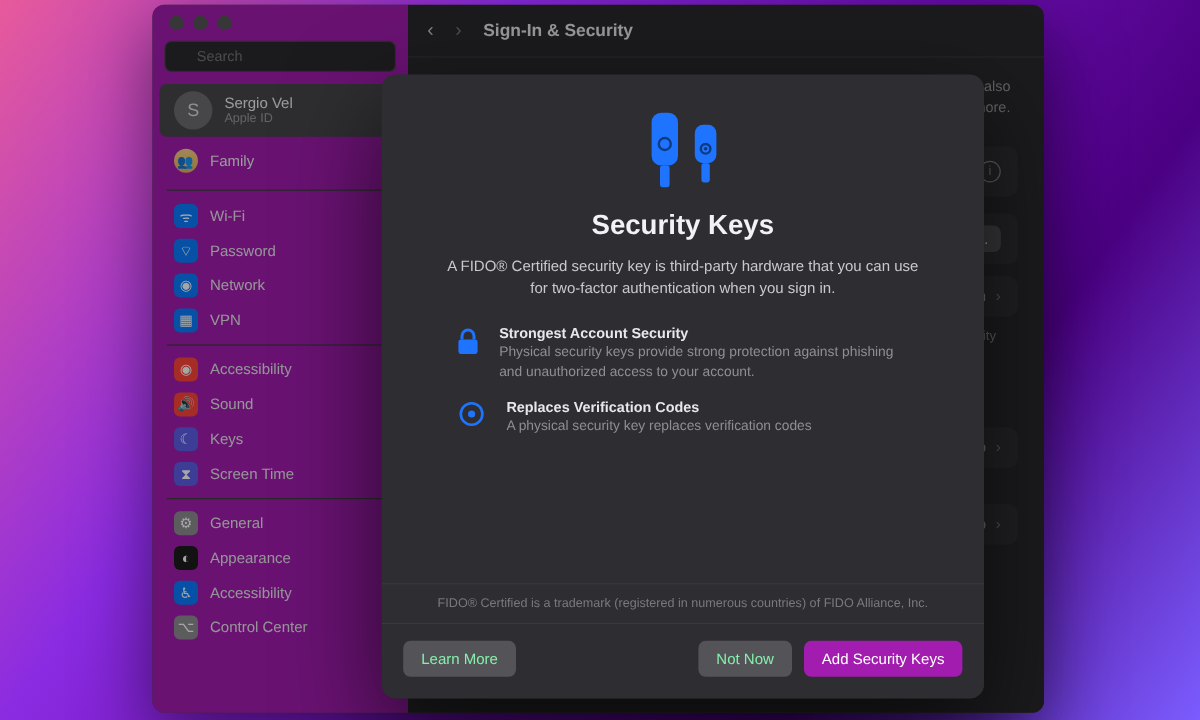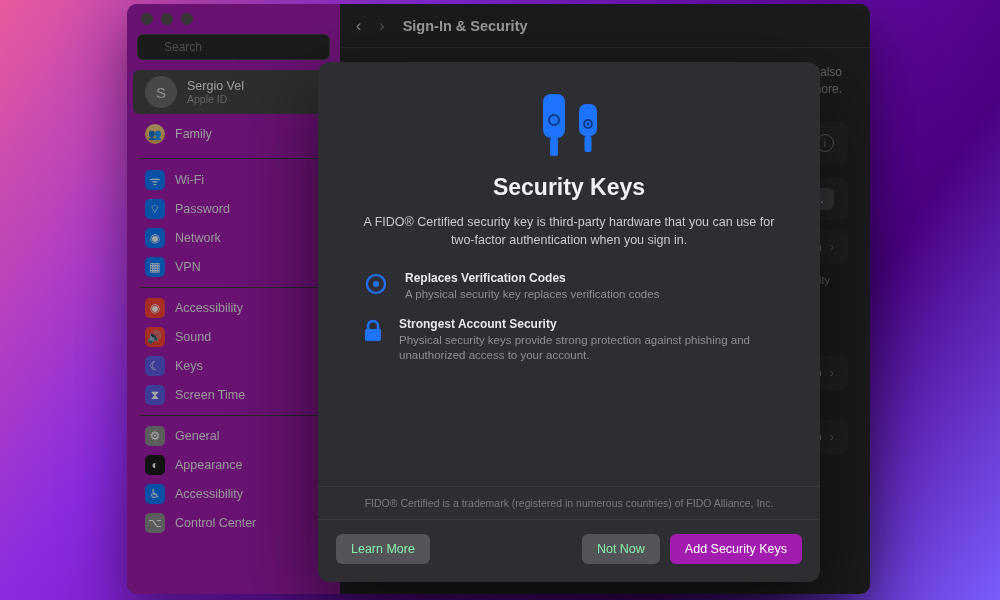--- a/index.html
+++ b/index.html
@@ -52,21 +52,21 @@
     font-size:12px;}
   .row { display:flex; justify-content:space-between; align-items:center; padding:10px 14px;
     background:#323135; border-radius:8px; margin-bottom:10px; color:#ddd; font-size:12.5px;}
   .row .r { display:flex; align-items:center; gap:8px; color:#9a999d;}
   .chev { color:#777;}
   .subtxt { font-size:11px; color:#7c7b7f; padding:0 14px 10px;}
   
   .modal { position:absolute; left:318px; top:62px; width:502px; height:520px;
     background:#2e2d31; border-radius:12px; box-shadow:0 30px 80px rgba(0,0,0,.6);
     z-index:5; display:flex; flex-direction:column; overflow:hidden;}
-  .modal-body { flex:1; padding:20px 27px 8px; text-align:center; overflow:hidden;}
+  .modal-body { flex:1; padding:20px 44px 8px; text-align:center; overflow:hidden;}
   .key-graphic { display:flex; justify-content:center; gap:4px; margin:8px 0 14px;}
   .modal-title { font-size:23px; font-weight:700; color:#f2f1f5; margin-bottom:12px;}
   .modal-desc  { font-size:12.5px; line-height:1.45; color:#c9c8cc; margin:0 10px 22px;}
   .feat { display:flex; gap:16px; text-align:left; margin:0 18px 14px; align-items:flex-start;}
   .feat-ico { width:26px; display:flex; justify-content:center; padding-top:2px;}
   .feat-title { font-size:12px; font-weight:600; color:#e8e7eb; margin-bottom:2px;}
   .feat-desc  { font-size:11.5px; line-height:1.35; color:#8f8e92;}
   .legal { font-size:10.5px; color:#7a797d; text-align:center; padding:10px 28px;
     border-top:1px solid #3a393d;}
   .modal-footer { display:flex; gap:10px; padding:14px 18px 18px; align-items:center;
@@ -227,41 +227,41 @@
         <circle cx="13" cy="34" r="4" fill="none" stroke="#0d3a80" stroke-width="2"></circle>
         <circle cx="13" cy="34" r="1.5" fill="#0d3a80"></circle>
         <rect x="9.5" y="46" width="7" height="16" rx="2" fill="#1f74ff"></rect>
       </svg>
     </div>
     <div class="modal-title">Security Keys</div>
     <div class="modal-desc">A FIDO® Certified security key is third-party hardware that you can use for two-factor authentication when you sign in.</div>
 
     <div class="feat">
       <div class="feat-ico">
+        <svg width="20" height="24" viewBox="0 0 20 24" fill="#1f74ff">
+          <rect x="2" y="10" width="16" height="12" rx="2"></rect>
+          <path d="M5 10 V7 a5 5 0 0 1 10 0 V10" fill="none" stroke="#1f74ff" stroke-width="2.5"></path>
+        </svg>
+      </div>
+      <div>
+        <div class="feat-title">Strongest Account Security</div>
+        <div class="feat-desc">Physical security keys provide strong protection against phishing and unauthorized access to your account.</div>
+      </div>
+    </div>
+
+    <div class="feat">
+      <div class="feat-ico">
         <svg width="22" height="22" viewBox="0 0 22 22">
           <circle cx="11" cy="11" r="9" fill="none" stroke="#1f74ff" stroke-width="2.2"></circle>
           <circle cx="11" cy="11" r="3" fill="#1f74ff"></circle>
         </svg>
       </div>
       <div>
         <div class="feat-title">Replaces Verification Codes</div>
         <div class="feat-desc">A physical security key replaces verification codes</div>
-      </div>
-    </div>
-
-    <div class="feat">
-      <div class="feat-ico">
-        <svg width="20" height="24" viewBox="0 0 20 24" fill="#1f74ff">
-          <rect x="2" y="10" width="16" height="12" rx="2"></rect>
-          <path d="M5 10 V7 a5 5 0 0 1 10 0 V10" fill="none" stroke="#1f74ff" stroke-width="2.5"></path>
-        </svg>
-      </div>
-      <div>
-        <div class="feat-title">Strongest Account Security</div>
-        <div class="feat-desc">Physical security keys provide strong protection against phishing and unauthorized access to your account.</div>
       </div>
     </div>
   </div>
   <div class="legal">FIDO® Certified is a trademark (registered in numerous countries) of FIDO Alliance, Inc.</div>
   <div class="modal-footer">
     <button class="btn">Learn More</button>
     <div class="spacer"></div>
     <button class="btn">Not Now</button>
     <button class="btn primary">Add Security Keys</button>
   </div>

